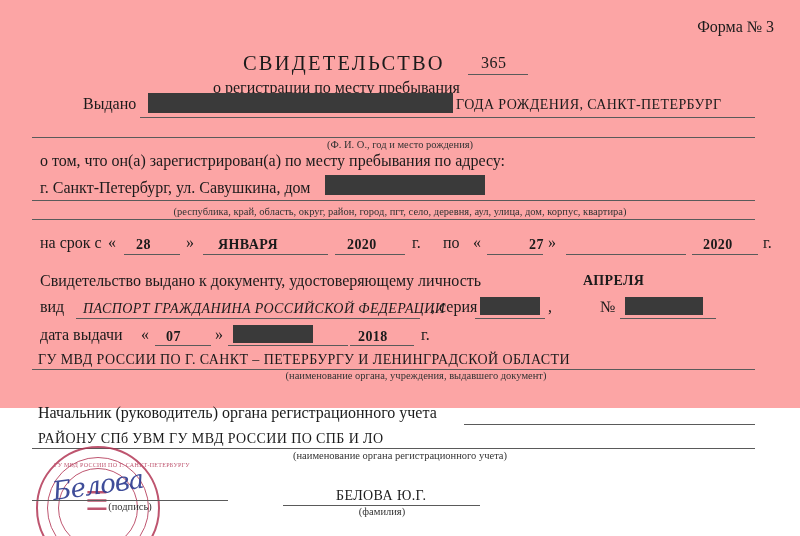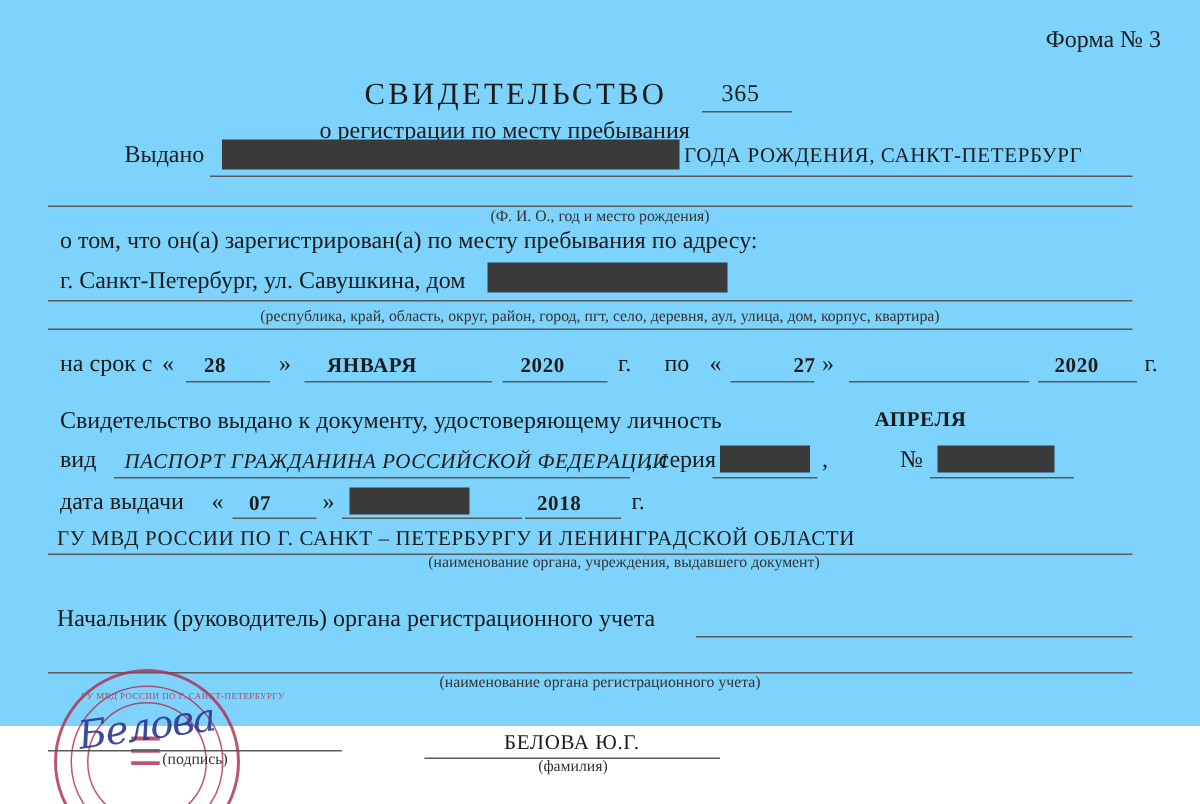--- a/index.html
+++ b/index.html
@@ -11,22 +11,22 @@
     height: 536px;
     background: #ffffff;
     font-family: "Liberation Serif", serif;
     color: #1b1b1b;
     overflow: hidden;
     position: relative;
   }
   .page {
     position: relative;
     width: 800px;
-    height: 484px;
-    background: #7dd3fc;
+    height: 408px;
+    background: #fca5a5;
   }
   .line {
     position: absolute;
     border-bottom: 1px solid #5a5a5a;
     height: 0;
   }
   .redact {
     position: absolute;
     background: #3a3a3a;
   }
@@ -204,20 +204,21 @@
   <div class="line" style="left:350px; top:345px; width:64px;"></div>
   <div class="txt t" style="left:421px; top:326px;">г.</div>
 
   <div class="txt t-caps" style="left:38px; top:352px;">ГУ  МВД  РОССИИ  ПО  Г. САНКТ – ПЕТЕРБУРГУ  И  ЛЕНИНГРАДСКОЙ ОБЛАСТИ</div>
   <div class="line" style="left:32px; top:369px; width:723px;"></div>
   <div class="caption" style="left:16px; top:370px; width:800px;">(наименование органа, учреждения, выдавшего документ)</div>
 
   <div class="txt t" style="left:38px; top:404px;">Начальник (руководитель) органа регистрационного учета</div>
   <div class="line" style="left:464px; top:424px; width:291px;"></div>
 
+  <div class="txt t-caps" style="left:38px; top:431px;">РАЙОНУ СПб УВМ  ГУ  МВД  РОССИИ  ПО  СПБ  И  ЛО</div>
   <div class="line" style="left:32px; top:448px; width:723px;"></div>
   <div class="caption" style="left:0; top:450px; width:800px;">(наименование органа регистрационного учета)</div>
 
   <div class="stamp">
     <div class="stamp-eagle">☰</div>
     <div class="stamp-txt" style="left:16px; top:14px;">ГУ МВД РОССИИ ПО Г. САНКТ-ПЕТЕРБУРГУ</div>
 
   </div>
   <div class="signature">Белова</div>
 

